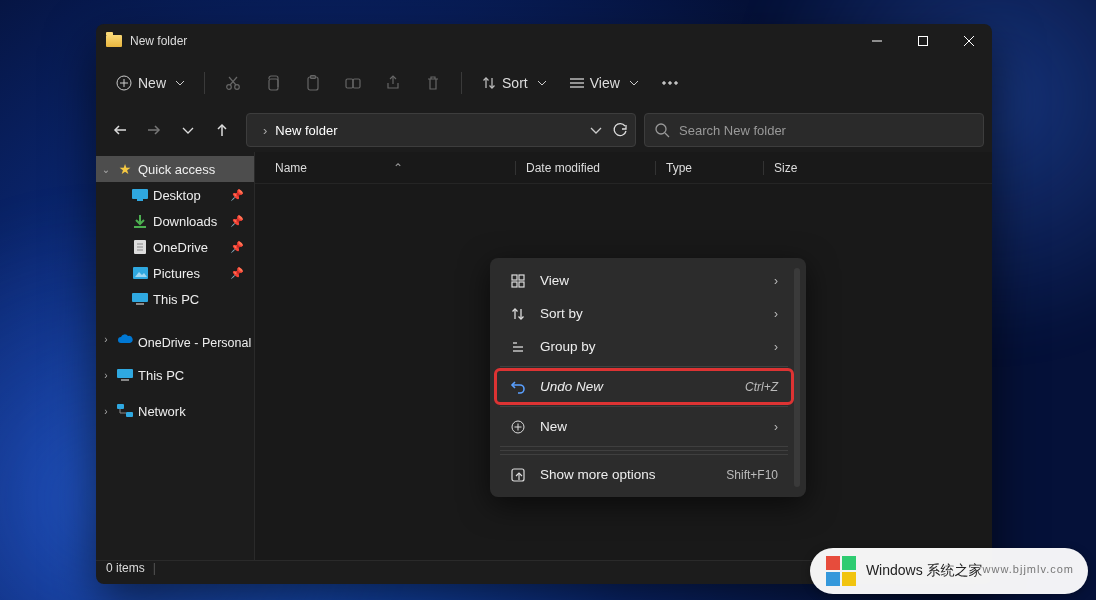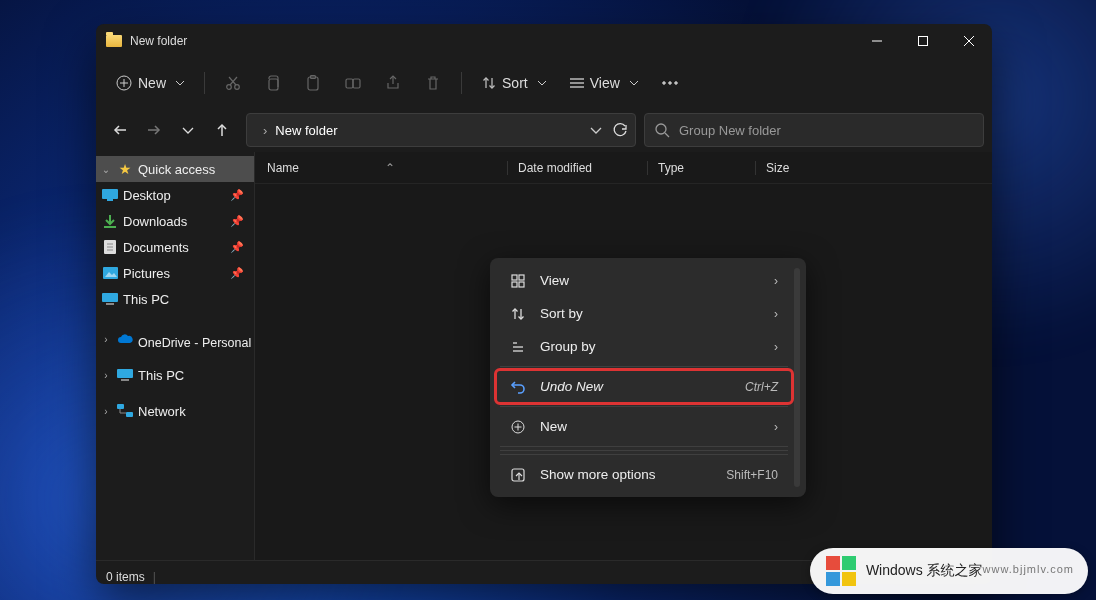--- a/index.html
+++ b/index.html
@@ -35,33 +35,33 @@
   .navbtn{width:32px;height:32px;display:flex;align-items:center;justify-content:center;border-radius:4px;}
   .addrbar{flex:1;height:34px;background:#2a2a2a;border:1px solid #3d3d3d;border-radius:4px;display:flex;align-items:center;padding:0 8px;gap:8px;font-size:13px;}
   .addrbar .dd{margin-left:auto;display:flex;gap:12px;align-items:center;}
   .searchbox{width:340px;height:34px;background:#2a2a2a;border:1px solid #3d3d3d;border-radius:4px;display:flex;align-items:center;padding:0 10px;gap:10px;color:#999;font-size:13px;}
   .body{flex:1;display:flex;min-height:0;}
   .sidebar{width:158px;background:#1c1c1c;padding-top:4px;font-size:13px;overflow:hidden;}
   .sideitem{display:flex;align-items:center;height:26px;padding-left:6px;gap:5px;color:#eee;}
   .sideitem.hl{background:#4d4d4d;}
   .sideitem .pin{margin-left:auto;margin-right:10px;color:#888;font-size:11px;}
   .sideitem .exp{width:12px;text-align:center;color:#aaa;font-size:10px;}
-  .sideitem.child{padding-left:6px;}
+  .sideitem.child{padding-left:36px;}
   .sideitem.top{padding-left:4px;}
   .ic{width:16px;height:16px;display:flex;align-items:center;justify-content:center;font-size:14px;}
   .content{flex:1;background:#191919;display:flex;flex-direction:column;border-left:1px solid #2a2a2a;position:relative;}
-  .cols{display:flex;height:32px;align-items:center;font-size:12px;color:#ddd;padding-left:12px;border-bottom:1px solid #252525;}
+  .cols{display:flex;height:32px;align-items:center;font-size:12px;color:#ddd;padding-left:20px;border-bottom:1px solid #252525;}
   .col{display:flex;align-items:center;gap:6px;}
   .col.name{width:240px;}
   .col.date{width:140px;border-left:1px solid #333;padding-left:10px;}
   .col.type{width:108px;border-left:1px solid #333;padding-left:10px;}
   .col.size{border-left:1px solid #333;padding-left:10px;width:70px;}
   .col.end{border-left:1px solid #333;padding-left:10px;flex:1;}
   .empty{color:#ccc;font-size:12px;text-align:center;margin-top:12px;}
-  .status{height:24px;border-top:1px solid #2a2a2a;display:flex;align-items:flex-end;padding:0 10px;font-size:12px;color:#ddd;gap:8px;}
+  .status{height:24px;border-top:1px solid #2a2a2a;display:flex;align-items:flex-start;padding:0 10px;font-size:12px;color:#ddd;gap:8px;}
   .status .vline{color:#555;}
   .ctx{position:absolute;left:490px;top:258px;width:316px;background:#2c2c2c;border-radius:8px;box-shadow:0 8px 30px rgba(0,0,0,.6);padding:6px 4px 6px 4px;display:flex;}
   .ctx-inner{flex:1;}
   .ctx-item{display:flex;align-items:center;height:33px;padding:0 14px;gap:14px;font-size:13.5px;color:#eee;border-radius:4px;margin:0 2px;}
   .ctx-item .right{margin-left:auto;color:#bbb;font-size:12px;}
   .ctx-item.hl{outline:3px solid #d33; outline-offset:-1px;font-style:italic;}
   .ctx-sep{height:1px;background:#3f3f3f;margin:3px 6px;}
   .ctx-track{width:6px;background:#3a3a3a;border-radius:3px;margin:4px 2px 4px 0;}
   .ctxic{width:16px;height:16px;display:flex;align-items:center;justify-content:center;}
   .watermark{position:absolute;right:8px;bottom:6px;display:flex;align-items:center;gap:8px;color:#333;background:#fffffff2;padding:6px 14px;border-radius:24px;box-shadow:0 2px 10px rgba(0,0,0,.3);}
@@ -229,21 +229,21 @@
             <path d="M12 3 A6 6 0 1 0 13 8"></path>
             <path d="M13 2 v4 h-4"></path>
           </svg>
       </div>
     </div>
     <div class="searchbox">
       <svg width="14" height="14" fill="none" stroke="#999" stroke-width="1.3">
           <circle cx="6" cy="6" r="5"></circle>
           <line x1="10" y1="10" x2="14" y2="14"></line>
         </svg>
-      <span>Group New folder</span>
+      <span>Search New folder</span>
     </div>
   </div>
 
   <div class="body">
     <div class="sidebar">
       <div class="sideitem hl top">
         <span class="exp">⌄</span>
         <span class="ic" style="color:#f5c842;">★</span>
         <span>Quick access</span>
       </div>
@@ -270,21 +270,21 @@
       </div>
       <div class="sideitem child">
         <span class="ic">
             <svg width="12" height="14">
               <rect width="12" height="14" rx="1" fill="#ddd"></rect>
               <line x1="3" y1="4" x2="9" y2="4" stroke="#888"></line>
               <line x1="3" y1="7" x2="9" y2="7" stroke="#888"></line>
               <line x1="3" y1="10" x2="9" y2="10" stroke="#888"></line>
             </svg>
           </span>
-        <span>Documents</span>
+        <span>OneDrive</span>
         <span class="pin">📌</span>
       </div>
       <div class="sideitem child">
         <span class="ic">
             <svg width="15" height="12">
               <rect width="15" height="12" rx="1" fill="#2fa8e0"></rect>
               <polygon points="2,10 6,5 9,8 11,6 14,10" fill="#fff8"></polygon>
             </svg>
           </span>
         <span>Pictures</span>

